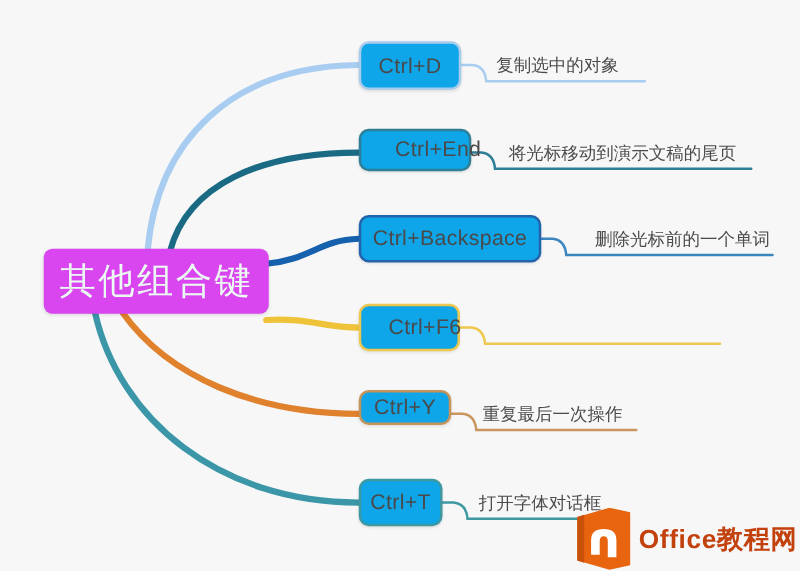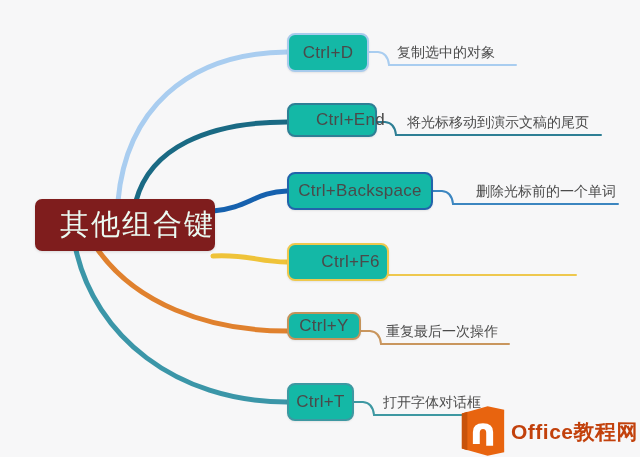--- a/index.html
+++ b/index.html
@@ -20,21 +20,21 @@
   .root-node{
     position:absolute;left:35px;top:199px;width:180px;height:52px;
     border-radius:7px;
     display:flex;align-items:center;justify-content:center;
     font-size:29px;letter-spacing:2px;
     box-shadow:0 1px 3px rgba(0,0,0,.12);
     cursor:pointer;
   }
   .node{
     position:absolute;
-    background:#14b8a6;
+    background:#0ea5e9;
     border:2px solid #ccc;
     border-radius:8px;
     display:flex;align-items:center;justify-content:center;
     font-size:17px;color:#4a4a4a;letter-spacing:.3px;
     box-shadow:0 1px 2px rgba(0,0,0,.08);
     box-sizing:border-box;
     cursor:pointer;
   }
   .desc{
     position:absolute;
@@ -66,34 +66,34 @@
     <path d="M 76 250 C 95 335 175 402 287 402" fill="none" stroke-width="5" stroke-linecap="round" stroke="#3b96a8"></path>
 
     <path d="M 369 52 h 9 q 10 1 11 13 H 516" fill="none" stroke-width="2" stroke-linecap="round" stroke="#a9cdf0"></path>
     <path d="M 376 122 h 9 q 10 1 11 13 H 601" fill="none" stroke-width="2" stroke-linecap="round" stroke="#2e7f95"></path>
     <path d="M 433 191 h 9 q 10 1 11 13 H 618" fill="none" stroke-width="2" stroke-linecap="round" stroke="#3c86c0"></path>
     <path d="M 368 262 h 9 q 10 1 11 13 H 576" fill="none" stroke-width="2" stroke-linecap="round" stroke="#eec84e"></path>
     <path d="M 361 331 h 9 q 10 1 11 13 H 509" fill="none" stroke-width="2" stroke-linecap="round" stroke="#c9965e"></path>
     <path d="M 354 402 h 9 q 10 1 11 13 H 485" fill="none" stroke-width="2" stroke-linecap="round" stroke="#3e98a2"></path>
   </svg>
 
-  <div class="root-node" style="background: #7f1d1d; justify-content: flex-end;">
+  <div class="root-node" style="background: #d946ef;">
     <span style="color: rgb(235, 250, 242);">其他组合键</span>
   </div>
 
   <div class="node" style="left: 287px; top: 33px; width: 82px; height: 39px; border-color: rgb(169, 203, 236);">
       <span>Ctrl+D</span>
     </div>
   <div class="node" style="left: 287px; top: 103px; width: 90px; height: 34px; border-color: rgb(46, 127, 149); padding-left: 37px;">
       <span>Ctrl+End</span>
     </div>
   <div class="node" style="left: 287px; top: 172px; width: 146px; height: 38px; border-color: rgb(34, 99, 171);">
       <span>Ctrl+Backspace</span>
     </div>
-  <div class="node" style="left: 287px; top: 243px; width: 102px; height: 38px; border-color: rgb(238, 200, 78); padding-left: 25px;">
+  <div class="node" style="left: 287px; top: 243px; width: 81px; height: 38px; border-color: rgb(238, 200, 78); padding-left: 25px;">
       <span>Ctrl+F6</span>
     </div>
   <div class="node" style="left: 287px; top: 312px; width: 74px; height: 28px; border-color: rgb(196, 147, 90);">
       <span>Ctrl+Y</span>
     </div>
   <div class="node" style="left: 287px; top: 383px; width: 67px; height: 38px; border-color: rgb(62, 152, 162);">
       <span>Ctrl+T</span>
     </div>
 
   <div class="desc" style="left:397px;top:43px;">复制选中的对象</div>

